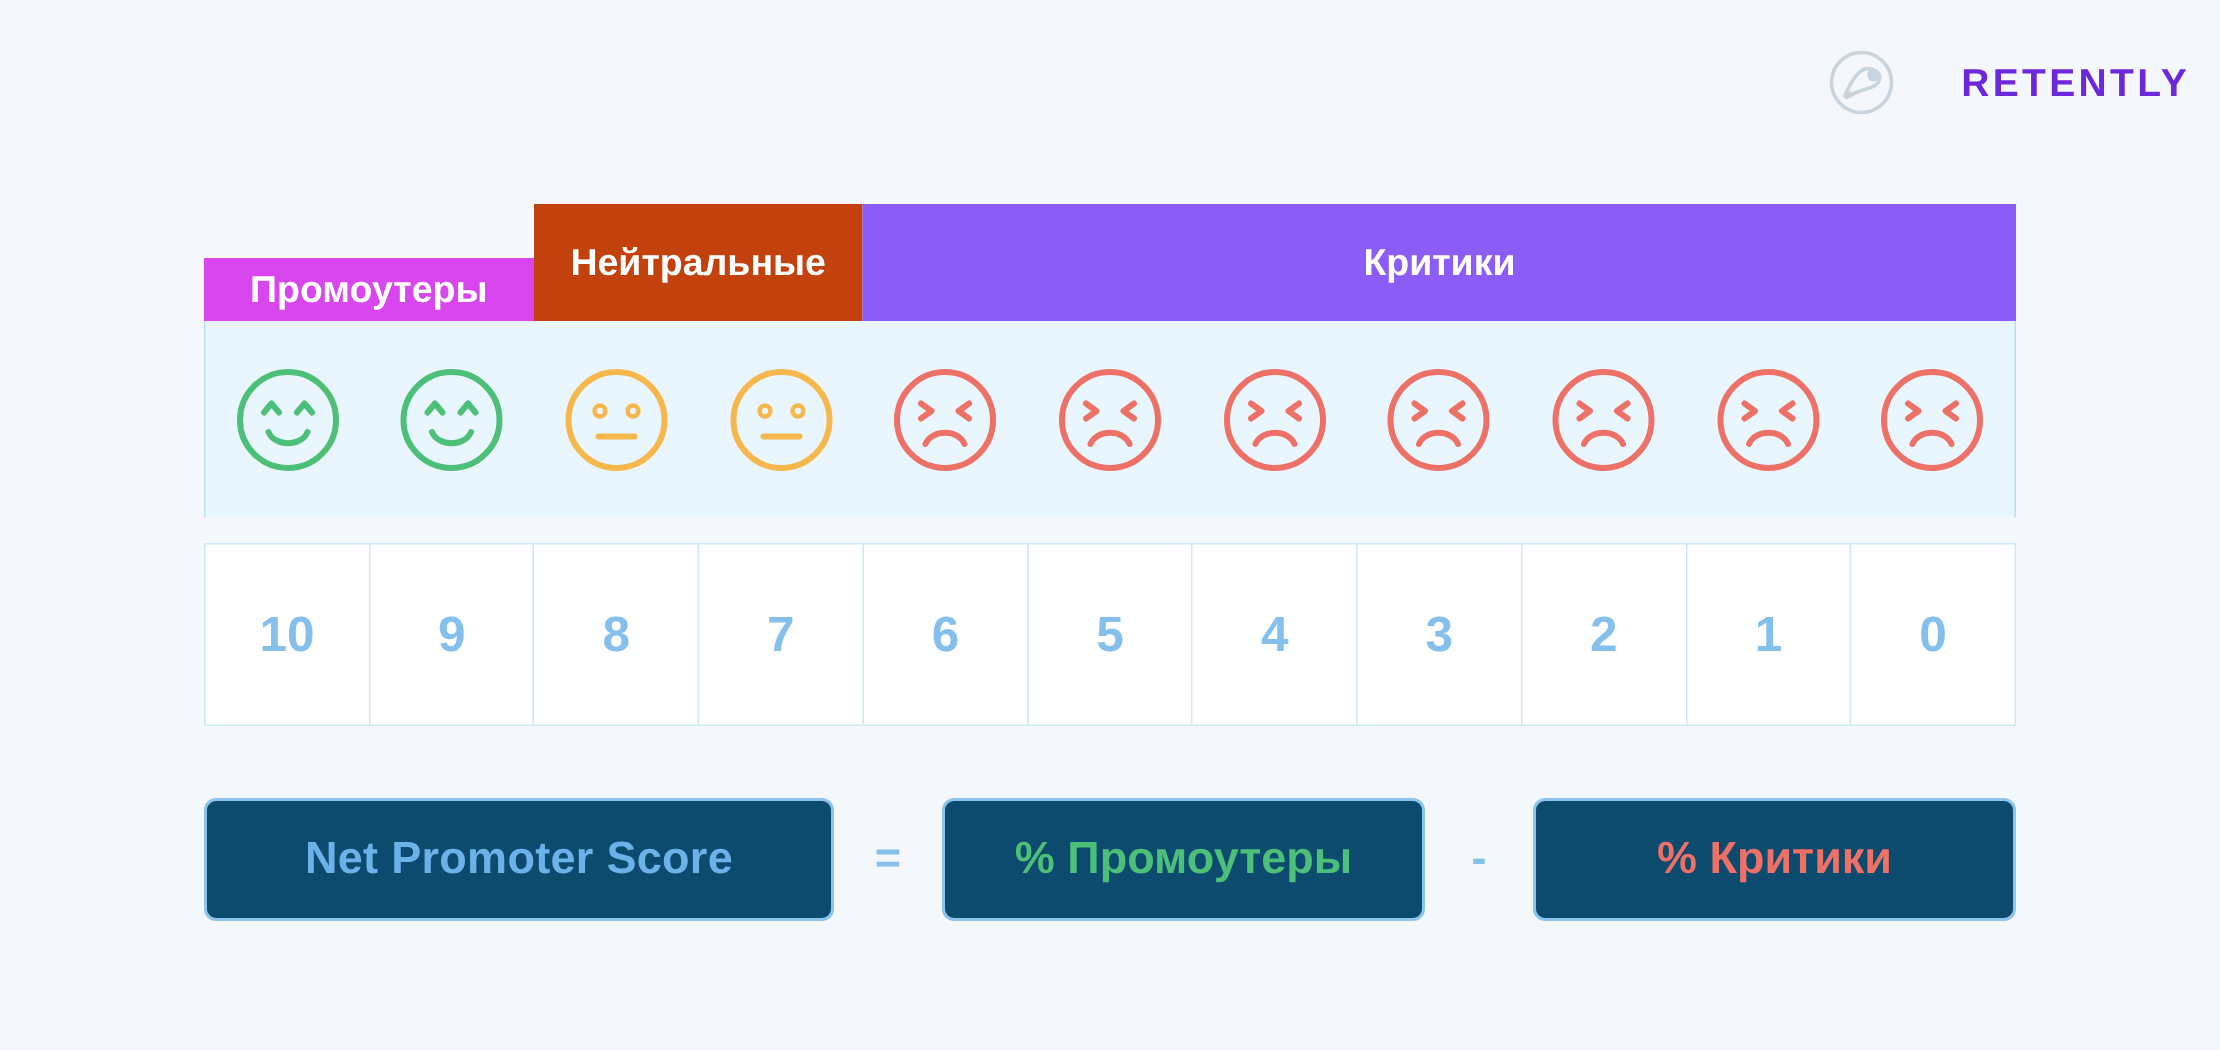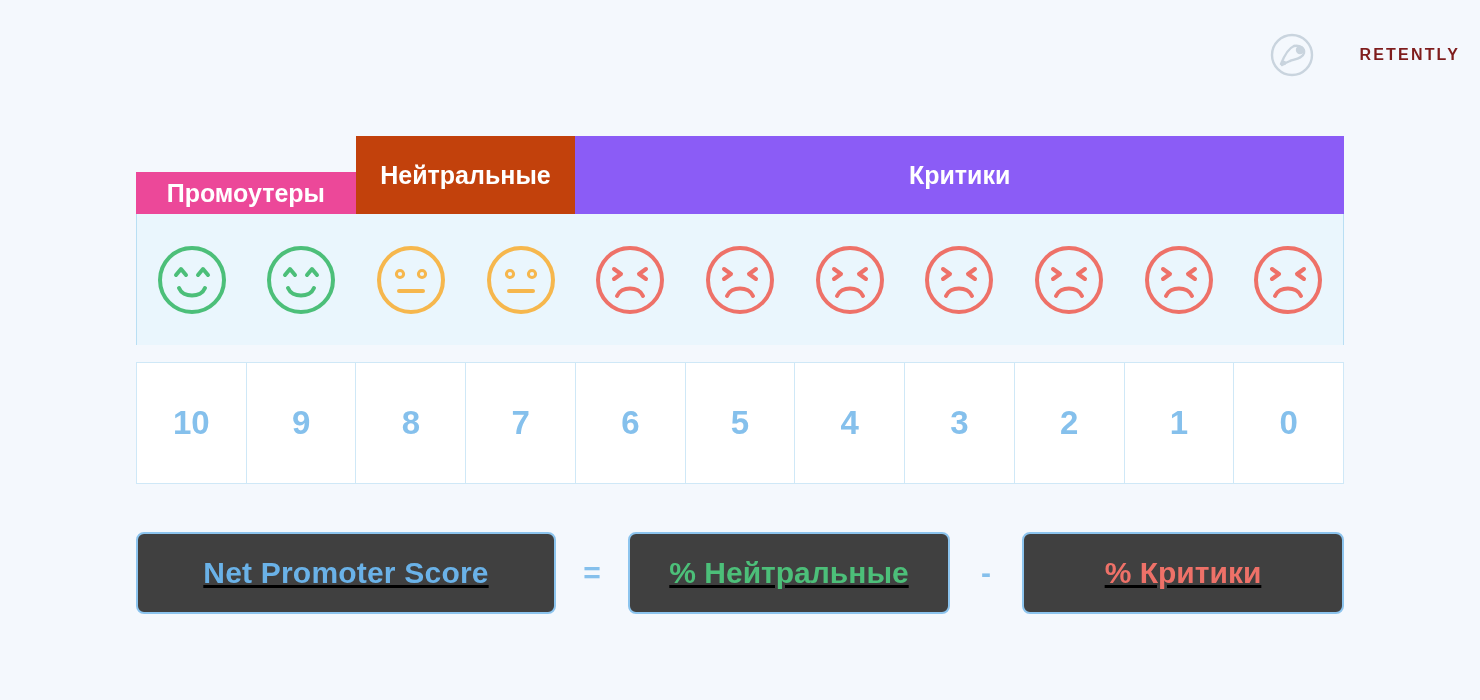--- a/index.html
+++ b/index.html
@@ -19,24 +19,24 @@
   .logo {
     position: absolute;
     top: 32px;
     right: 20px;
     display: flex;
     align-items: center;
     gap: 12px;
   }
   .logo-mark { width: 46px; height: 46px; display: block; }
   .logo-text {
-    font-size: 16px;
+    font-size: 26px;
     font-weight: bold;
     letter-spacing: 2.2px;
-    color: #7f1d1d;
+    color: #6d28d9;
     margin-left: 32px;
   }
 
   
   .scale {
     position: absolute;
     left: 136px;
     top: 136px;
     width: 1208px;
   }
@@ -46,21 +46,21 @@
     height: 78px;
   }
   .header-seg {
     display: flex;
     align-items: center;
     justify-content: center;
     color: #ffffff;
     font-size: 25px;
     font-weight: bold;
   }
-  .header-seg.promoters { background: #ec4899; margin-top: 36px; }
+  .header-seg.promoters { background: #d946ef; margin-top: 36px; }
   .header-seg.passives  { background: #c2410c; }
   .header-seg.detractors{ background: #8b5cf6; }
 
   .face-row {
     display: flex;
     height: 131px;
     background: #eaf6fd;
     border-left: 1px solid #b9dff4;
     border-right: 1px solid #b9dff4;
     box-sizing: border-box;
@@ -99,26 +99,25 @@
     left: 136px;
     top: 532px;
     width: 1208px;
     display: flex;
     align-items: center;
   }
   .f-box {
     height: 82px;
     border: 2px solid #8cc4ee;
     border-radius: 8px;
-    background: #404040;
+    background: #0c4a6e;
     display: flex;
     align-items: center;
     justify-content: center;
     box-sizing: border-box;
-    text-decoration: underline;
   }
   .f-box.nps      { width: 420px; }
   .f-box.promo    { width: 322px; }
   .f-box.detract  { width: 322px; }
   .f-label { font-size: 30px; font-weight: bold; }
   .f-label.nps-text   { color: #6ab2e8; letter-spacing: 0.2px; }
   .f-label.promo-text { color: #4cbf79; }
   .f-label.det-text   { color: #ee7168; }
   .f-op {
     flex: 1 1 0;
@@ -285,19 +284,19 @@
     <div class="num-cell">0</div>
   </div>
 </div>
 
 <div class="formula">
   <div class="f-box nps">
     <span class="f-label nps-text">Net Promoter Score</span>
   </div>
   <div class="f-op">=</div>
   <div class="f-box promo">
-    <span class="f-label promo-text">% Нейтральные</span>
+    <span class="f-label promo-text">% Промоутеры</span>
   </div>
   <div class="f-op">-</div>
   <div class="f-box detract">
     <span class="f-label det-text">% Критики</span>
   </div>
 </div>
 
 </body></html>

